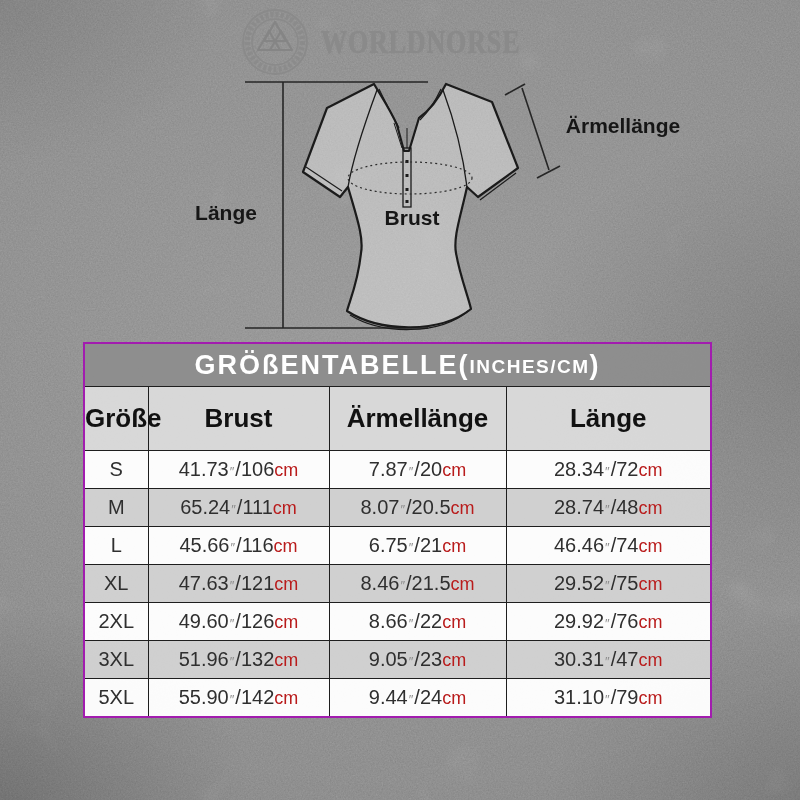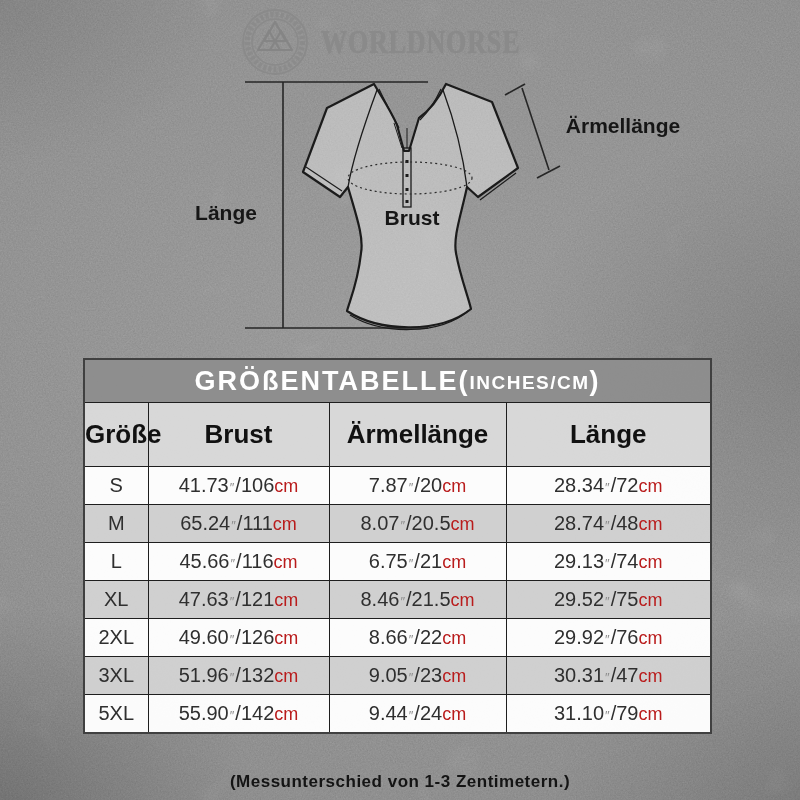--- a/index.html
+++ b/index.html
@@ -29,23 +29,23 @@
   }
 
   
   .diagram{position:absolute;left:140px;top:62px;width:580px;height:295px;}
   .diagram text{
     font-family:"Liberation Sans","DejaVu Sans",sans-serif;font-weight:700;font-size:21px;fill:#161616;
   }
 
   
   .size-table{
-    position:absolute;left:83px;top:358px;width:627px;
+    position:absolute;left:83px;top:342px;width:627px;
     border-collapse:collapse;table-layout:fixed;
-    border:2px solid #404040;
+    border:2px solid #a21caf;
   }
   .size-table td,.size-table th{border:1px solid #1e1e1e;text-align:center;vertical-align:middle;padding:0;}
   .title-row td{
     height:42px;background:rgba(141,141,141,0.97);color:#ffffff;
     font-weight:700;font-size:27px;letter-spacing:2px;
   }
   .title-unit{font-size:19px;letter-spacing:1.5px;vertical-align:1px;}
   .header-row th{
     height:63px;background:rgba(219,219,219,0.95);color:#111111;
     font-weight:700;font-size:26px;
@@ -194,21 +194,21 @@
         <td class="size-cell">M</td>
         <td class="val-cell chest-cell"><span class="num">65.24</span><span class="in-mark">″</span><span class="num">/111</span><span class="cm-label">cm</span></td>
         <td class="val-cell sleeve-cell"><span class="num">8.07</span><span class="in-mark">″</span><span class="num">/20.5</span><span class="cm-label">cm</span></td>
         <td class="val-cell length-cell"><span class="num">28.74</span><span class="in-mark">″</span><span class="num">/48</span><span class="cm-label">cm</span></td>
       </tr>
 
       <tr class="data-row">
         <td class="size-cell">L</td>
         <td class="val-cell chest-cell"><span class="num">45.66</span><span class="in-mark">″</span><span class="num">/116</span><span class="cm-label">cm</span></td>
         <td class="val-cell sleeve-cell"><span class="num">6.75</span><span class="in-mark">″</span><span class="num">/21</span><span class="cm-label">cm</span></td>
-        <td class="val-cell length-cell"><span class="num">29.13</span><span class="in-mark">″</span><span class="num">/74</span><span class="cm-label">cm</span></td>
+        <td class="val-cell length-cell"><span class="num">46.46</span><span class="in-mark">″</span><span class="num">/74</span><span class="cm-label">cm</span></td>
       </tr>
 
       <tr class="data-row">
         <td class="size-cell">XL</td>
         <td class="val-cell chest-cell"><span class="num">47.63</span><span class="in-mark">″</span><span class="num">/121</span><span class="cm-label">cm</span></td>
         <td class="val-cell sleeve-cell"><span class="num">8.46</span><span class="in-mark">″</span><span class="num">/21.5</span><span class="cm-label">cm</span></td>
         <td class="val-cell length-cell"><span class="num">29.52</span><span class="in-mark">″</span><span class="num">/75</span><span class="cm-label">cm</span></td>
       </tr>
 
       <tr class="data-row">
@@ -228,16 +228,15 @@
 
       <tr class="data-row">
         <td class="size-cell">5XL</td>
         <td class="val-cell chest-cell"><span class="num">55.90</span><span class="in-mark">″</span><span class="num">/142</span><span class="cm-label">cm</span></td>
         <td class="val-cell sleeve-cell"><span class="num">9.44</span><span class="in-mark">″</span><span class="num">/24</span><span class="cm-label">cm</span></td>
         <td class="val-cell length-cell"><span class="num">31.10</span><span class="in-mark">″</span><span class="num">/79</span><span class="cm-label">cm</span></td>
       </tr>
     </tbody>
     </table>
 
-    <div class="footer-note">(Messunterschied von 1-3 Zentimetern.)</div>
 
   </div>
 </div>
 
 </body></html>

